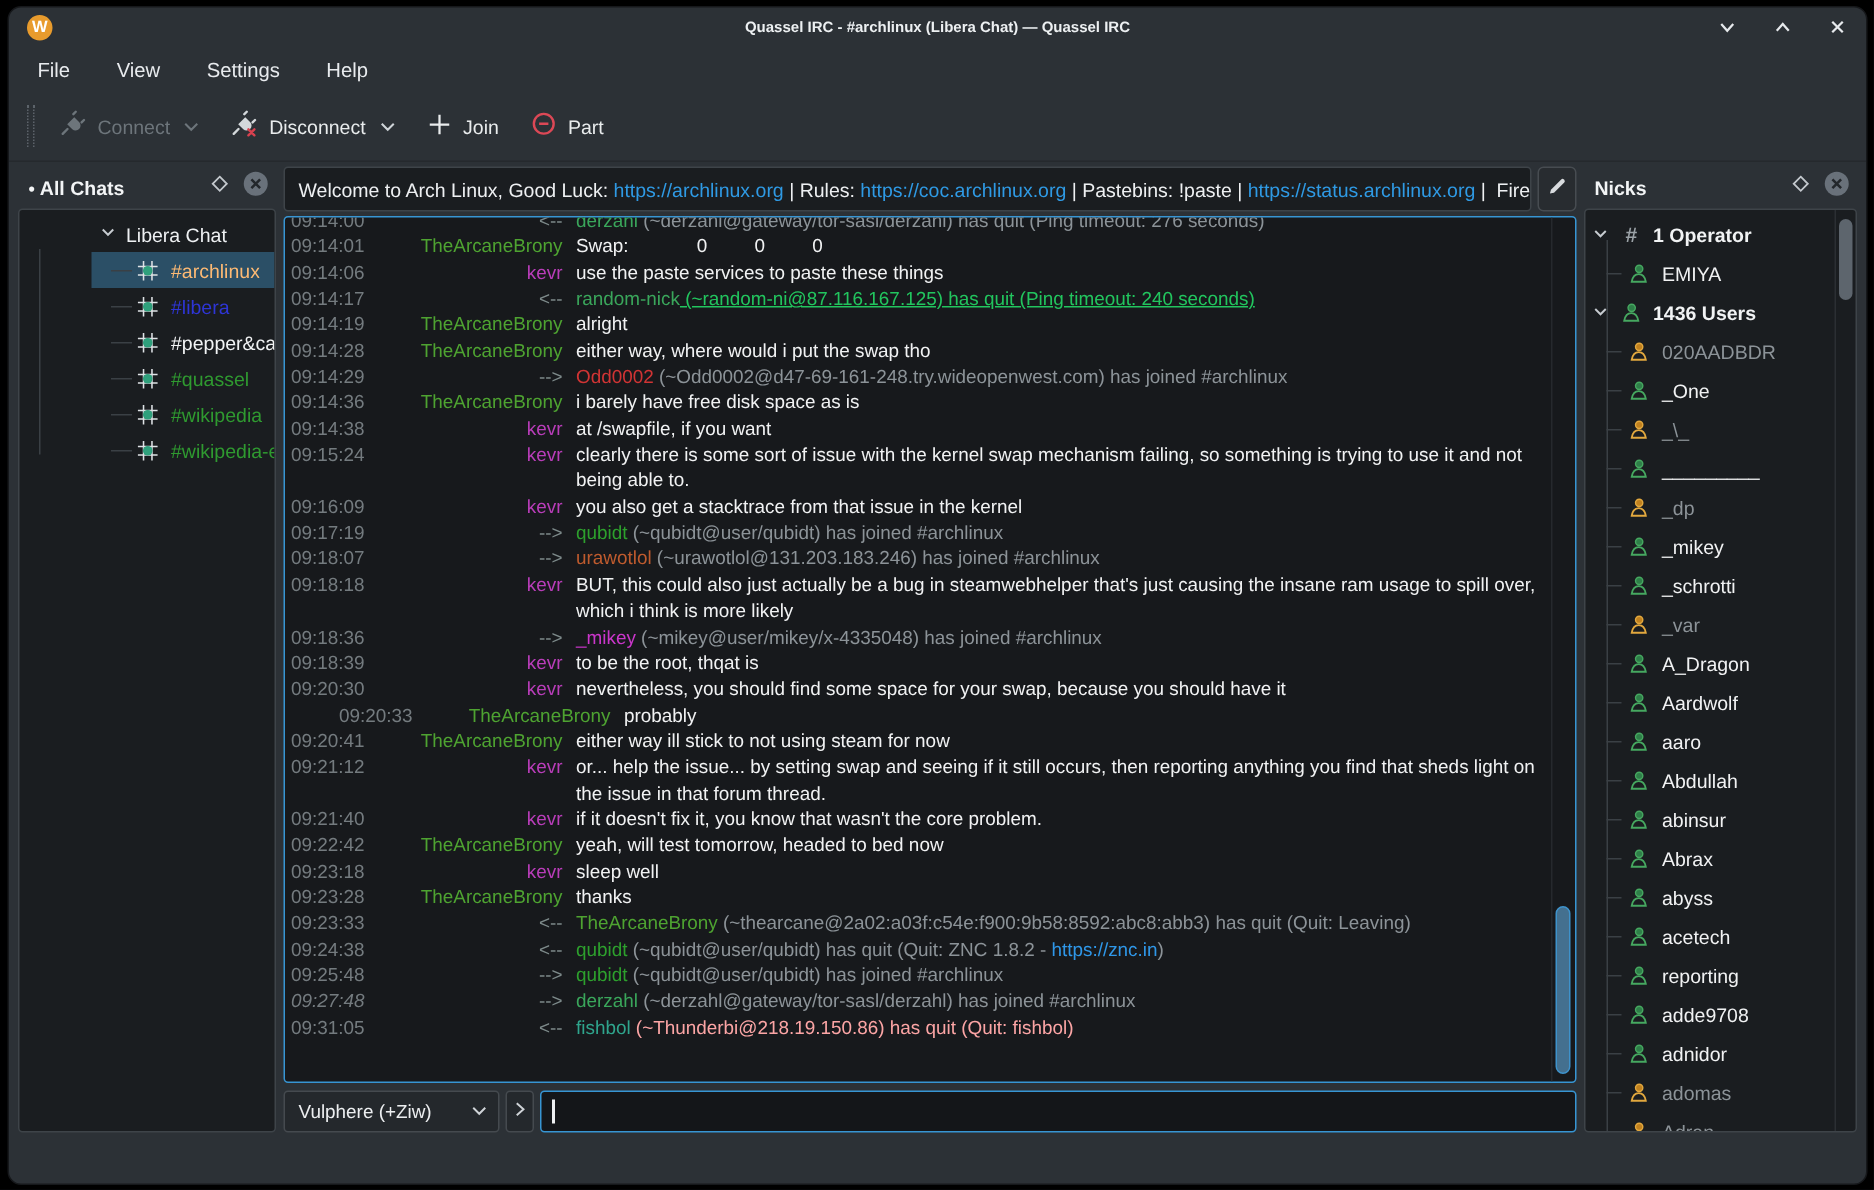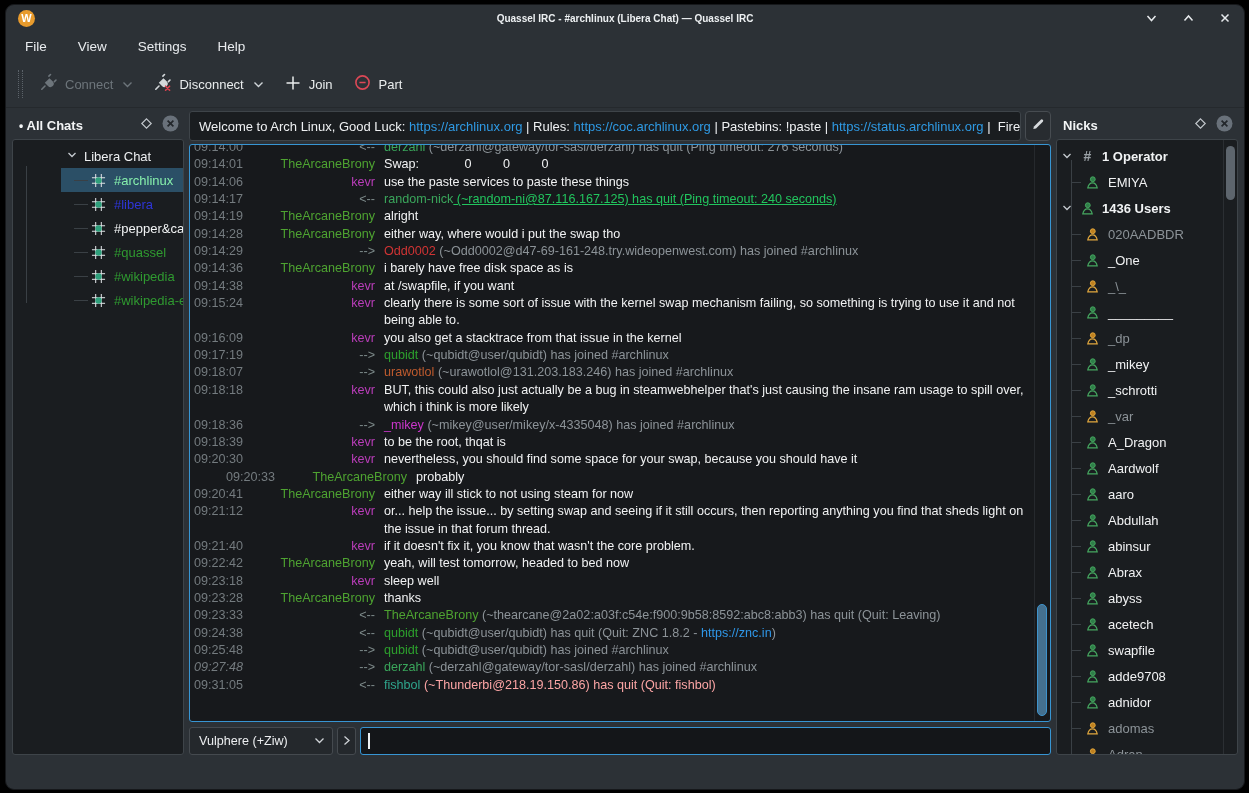--- a/index.html
+++ b/index.html
@@ -184,21 +184,21 @@
             <div class="ch-row selected">
               <svg width="15" height="15" viewBox="0 0 16 16">
                 <g stroke="#dfe3e6" stroke-width="1.1">
                   <line x1="5" y1="1" x2="5" y2="15"></line>
                   <line x1="11" y1="1" x2="11" y2="15"></line>
                   <line x1="1" y1="5" x2="15" y2="5"></line>
                   <line x1="1" y1="11" x2="15" y2="11"></line>
                 </g>
                 <circle cx="8" cy="8" r="3.4" fill="#2fa07c"></circle>
               </svg>
-              <span class="ch-label" style="color:#86efac">#archlinux</span>
+              <span class="ch-label" style="color:#fdba74">#archlinux</span>
             </div>
             <div class="ch-row">
               <svg width="15" height="15" viewBox="0 0 16 16">
                 <g stroke="#dfe3e6" stroke-width="1.1">
                   <line x1="5" y1="1" x2="5" y2="15"></line>
                   <line x1="11" y1="1" x2="11" y2="15"></line>
                   <line x1="1" y1="5" x2="15" y2="5"></line>
                   <line x1="1" y1="11" x2="15" y2="11"></line>
                 </g>
                 <circle cx="8" cy="8" r="3.4" fill="#2fa07c"></circle>
@@ -585,21 +585,21 @@
                   <circle cx="8.3" cy="4.5" r="2.6" fill="#2f7f49" stroke="#46a860" stroke-width="1"></circle>
                   <path d="M3 13.7 C3.7 9.8 5.8 8.3 8 8.3 C10.2 8.3 12.3 9.8 13 13.7 Z" fill="none" stroke="#46a860" stroke-width="1.3"></path>
                 </svg>
                 <span style="color:#f1f2f3">acetech</span>
               </div>
               <div class="nick-row">
                 <svg width="15" height="15" viewBox="0 0 16 16">
                   <circle cx="8.3" cy="4.5" r="2.6" fill="#2f7f49" stroke="#46a860" stroke-width="1"></circle>
                   <path d="M3 13.7 C3.7 9.8 5.8 8.3 8 8.3 C10.2 8.3 12.3 9.8 13 13.7 Z" fill="none" stroke="#46a860" stroke-width="1.3"></path>
                 </svg>
-                <span style="color:#f1f2f3">swapfile</span>
+                <span style="color:#f1f2f3">reporting</span>
               </div>
               <div class="nick-row">
                 <svg width="15" height="15" viewBox="0 0 16 16">
                   <circle cx="8.3" cy="4.5" r="2.6" fill="#2f7f49" stroke="#46a860" stroke-width="1"></circle>
                   <path d="M3 13.7 C3.7 9.8 5.8 8.3 8 8.3 C10.2 8.3 12.3 9.8 13 13.7 Z" fill="none" stroke="#46a860" stroke-width="1.3"></path>
                 </svg>
                 <span style="color:#f1f2f3">adde9708</span>
               </div>
               <div class="nick-row">
                 <svg width="15" height="15" viewBox="0 0 16 16">

